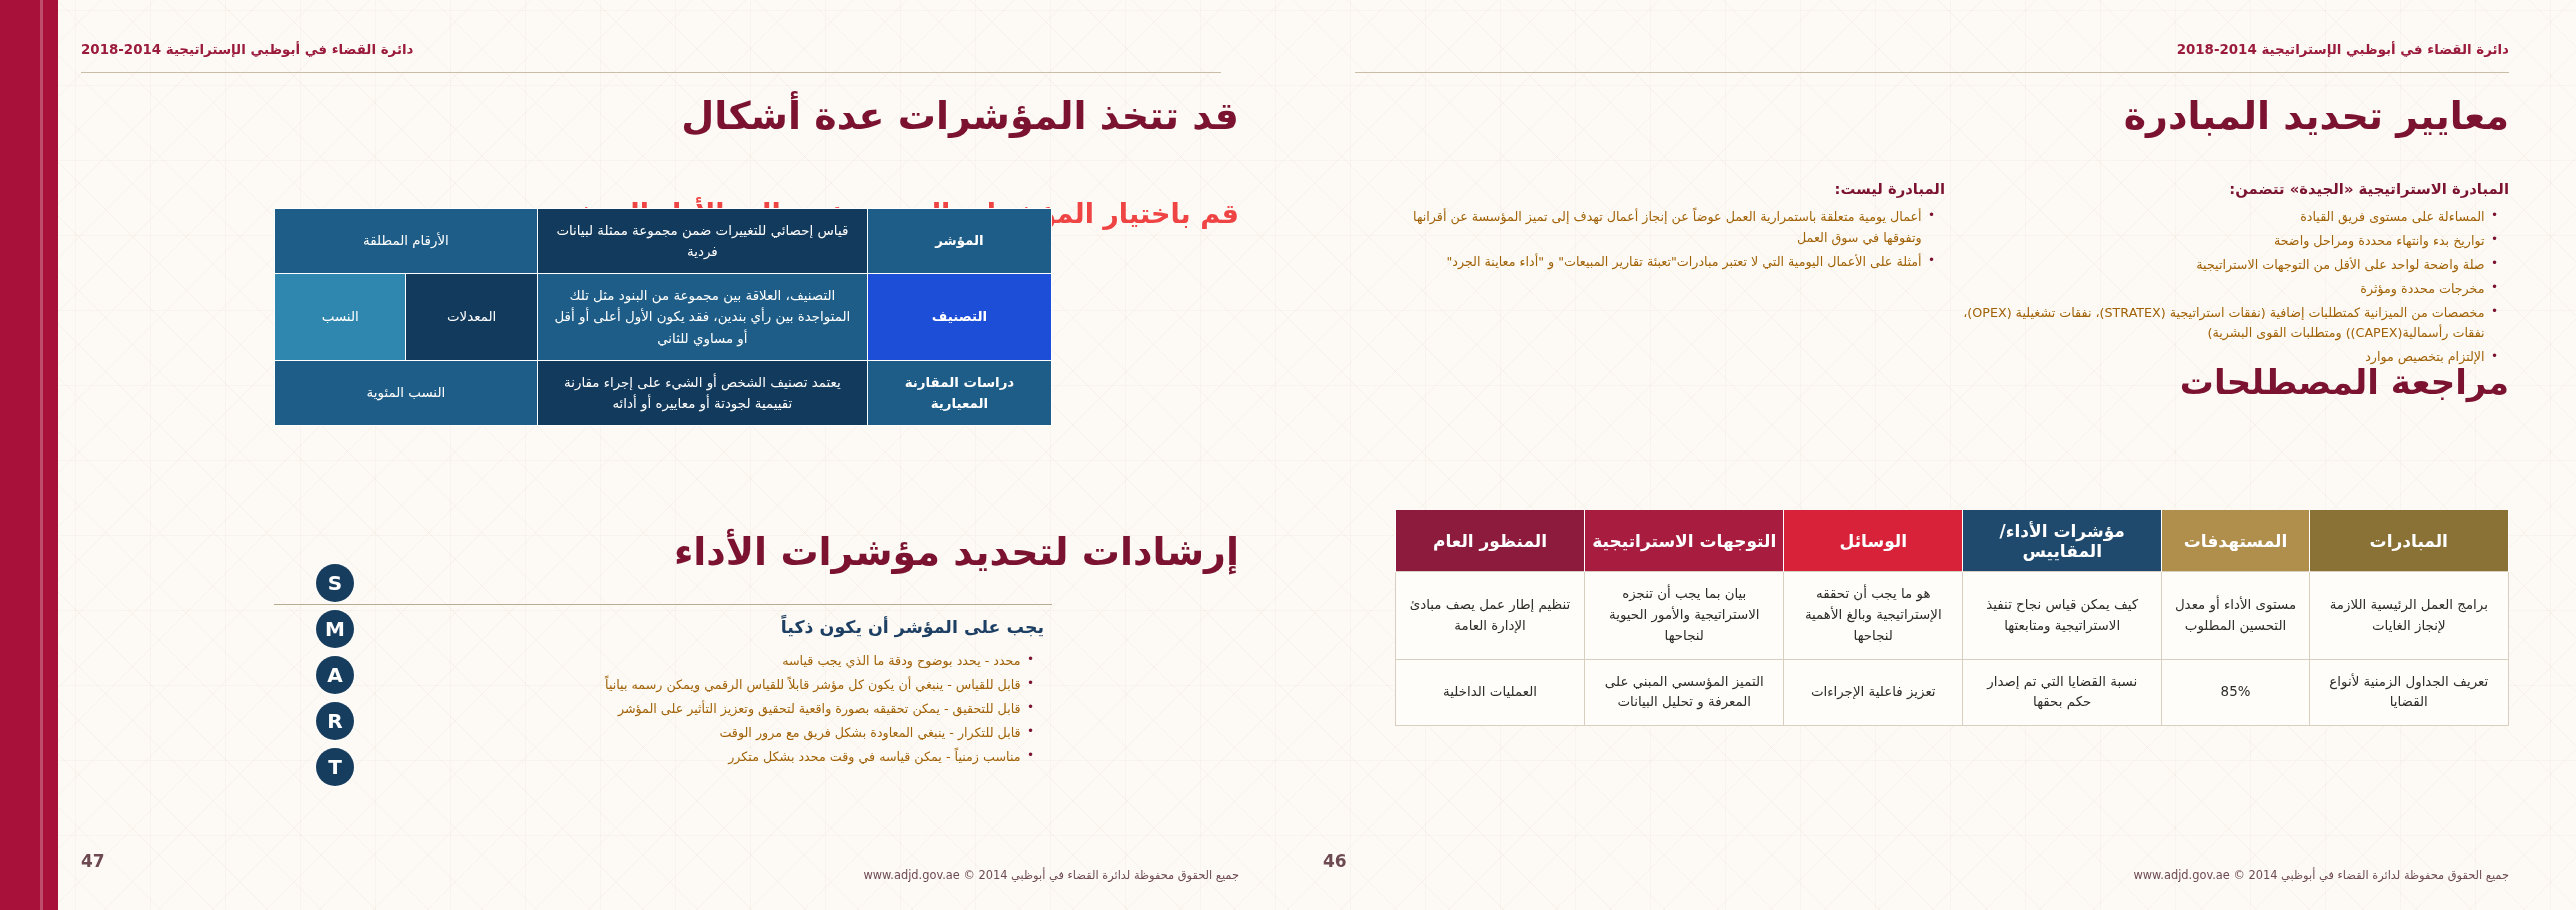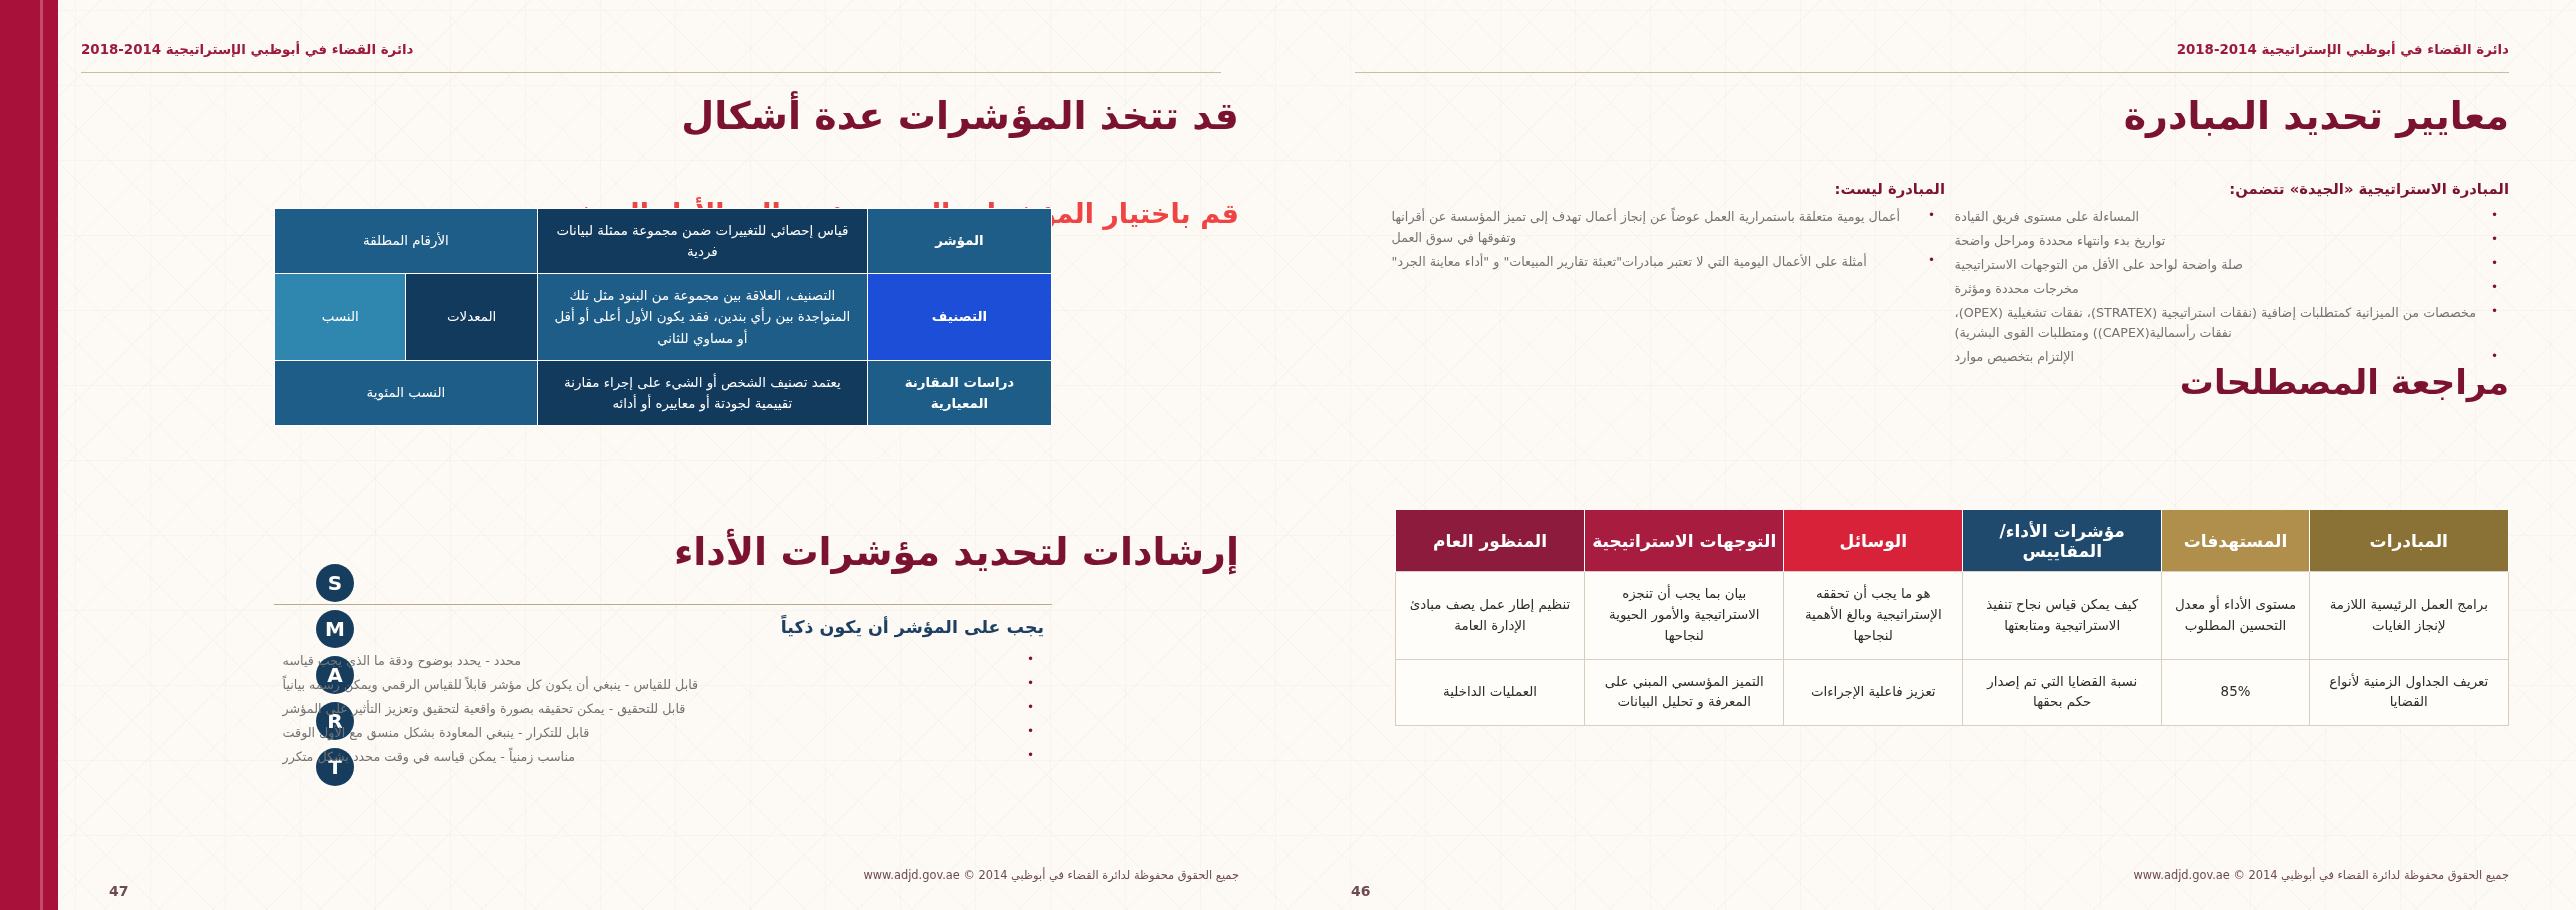--- a/index.html
+++ b/index.html
@@ -62,22 +62,22 @@
     position:absolute;font-size:34px;font-weight:bold;color:#7a1230;
     white-space:nowrap;
   }
   .col-head{
     position:absolute;font-size:14.8px;font-weight:bold;color:#7a1230;
   }
   ul.bullets{
     position:absolute;margin:0;padding:0 17.4px 0 0;list-style:none;
   }
   ul.bullets li{
-    font-size:12.7px;color:#737373;line-height:1.62;position:relative;
-    margin-bottom:3.4px;text-align:left;
+    font-size:12.7px;color:#a16207;line-height:1.62;position:relative;
+    margin-bottom:3.4px;text-align:right;
   }
   ul.bullets li:before{
     content:"•";position:absolute;right:-13.4px;top:-0.7px;color:#7a1230;font-size:12px;
   }
   
   .terms-table{
     position:absolute;border-collapse:collapse;table-layout:fixed;
   }
   .terms-table th{
     height:56px;color:#fff;font-size:17px;font-weight:bold;vertical-align:middle;
@@ -120,21 +120,21 @@
   }
   .smart-sub{
     position:absolute;font-size:17.4px;font-weight:bold;color:#1d3f63;white-space:nowrap;
   }
   .smart-rule{position:absolute;height:0.7px;background:#b9ab92;}
 
   .footer{
     position:absolute;bottom:29.5px;font-size:11.4px;color:#6d4a52;white-space:nowrap;
   }
   .folio{
-    position:absolute;bottom:12px;font-size:14px;font-weight:bold;color:#6d4a52;margin-left:28px;
+    position:absolute;bottom:40px;font-size:17px;font-weight:bold;color:#6d4a52;
   }
 </style>
 </head>
 <body>
 
 <div class="bg-pattern"></div>
 <div class="spine">
     <div class="spine-inner"></div>
   </div>
 
@@ -237,20 +237,20 @@
     <div class="smart-badge">M</div>
     <div class="smart-badge">A</div>
     <div class="smart-badge">R</div>
     <div class="smart-badge">T</div>
   </div>
 
   <ul class="bullets" style="right:282px;top:651px;width:738px;">
     <li>محدد  -  يحدد بوضوح ودقة ما الذي يجب قياسه</li>
     <li>قابل للقياس  -  ينبغي أن يكون كل مؤشر قابلاً للقياس الرقمي ويمكن رسمه بيانياً</li>
     <li>قابل للتحقيق  -  يمكن تحقيقه بصورة واقعية لتحقيق وتعزيز التأثير على المؤشر</li>
-    <li>قابل للتكرار  -  ينبغي المعاودة بشكل منسق مع الأول الوقت</li>
+    <li>قابل للتكرار  -  ينبغي المعاودة بشكل فريق مع مرور الوقت</li>
     <li>مناسب زمنياً  -  يمكن قياسه في وقت محدد بشكل متكرر</li>
   </ul>
 
   <div class="footer" style="right:81px;">جميع الحقوق محفوظة لدائرة القضاء في أبوظبي  www.adjd.gov.ae  © 2014</div>
   <div class="folio" style="left:81px;">47</div>
 </div>
 
 
 </body></html>

